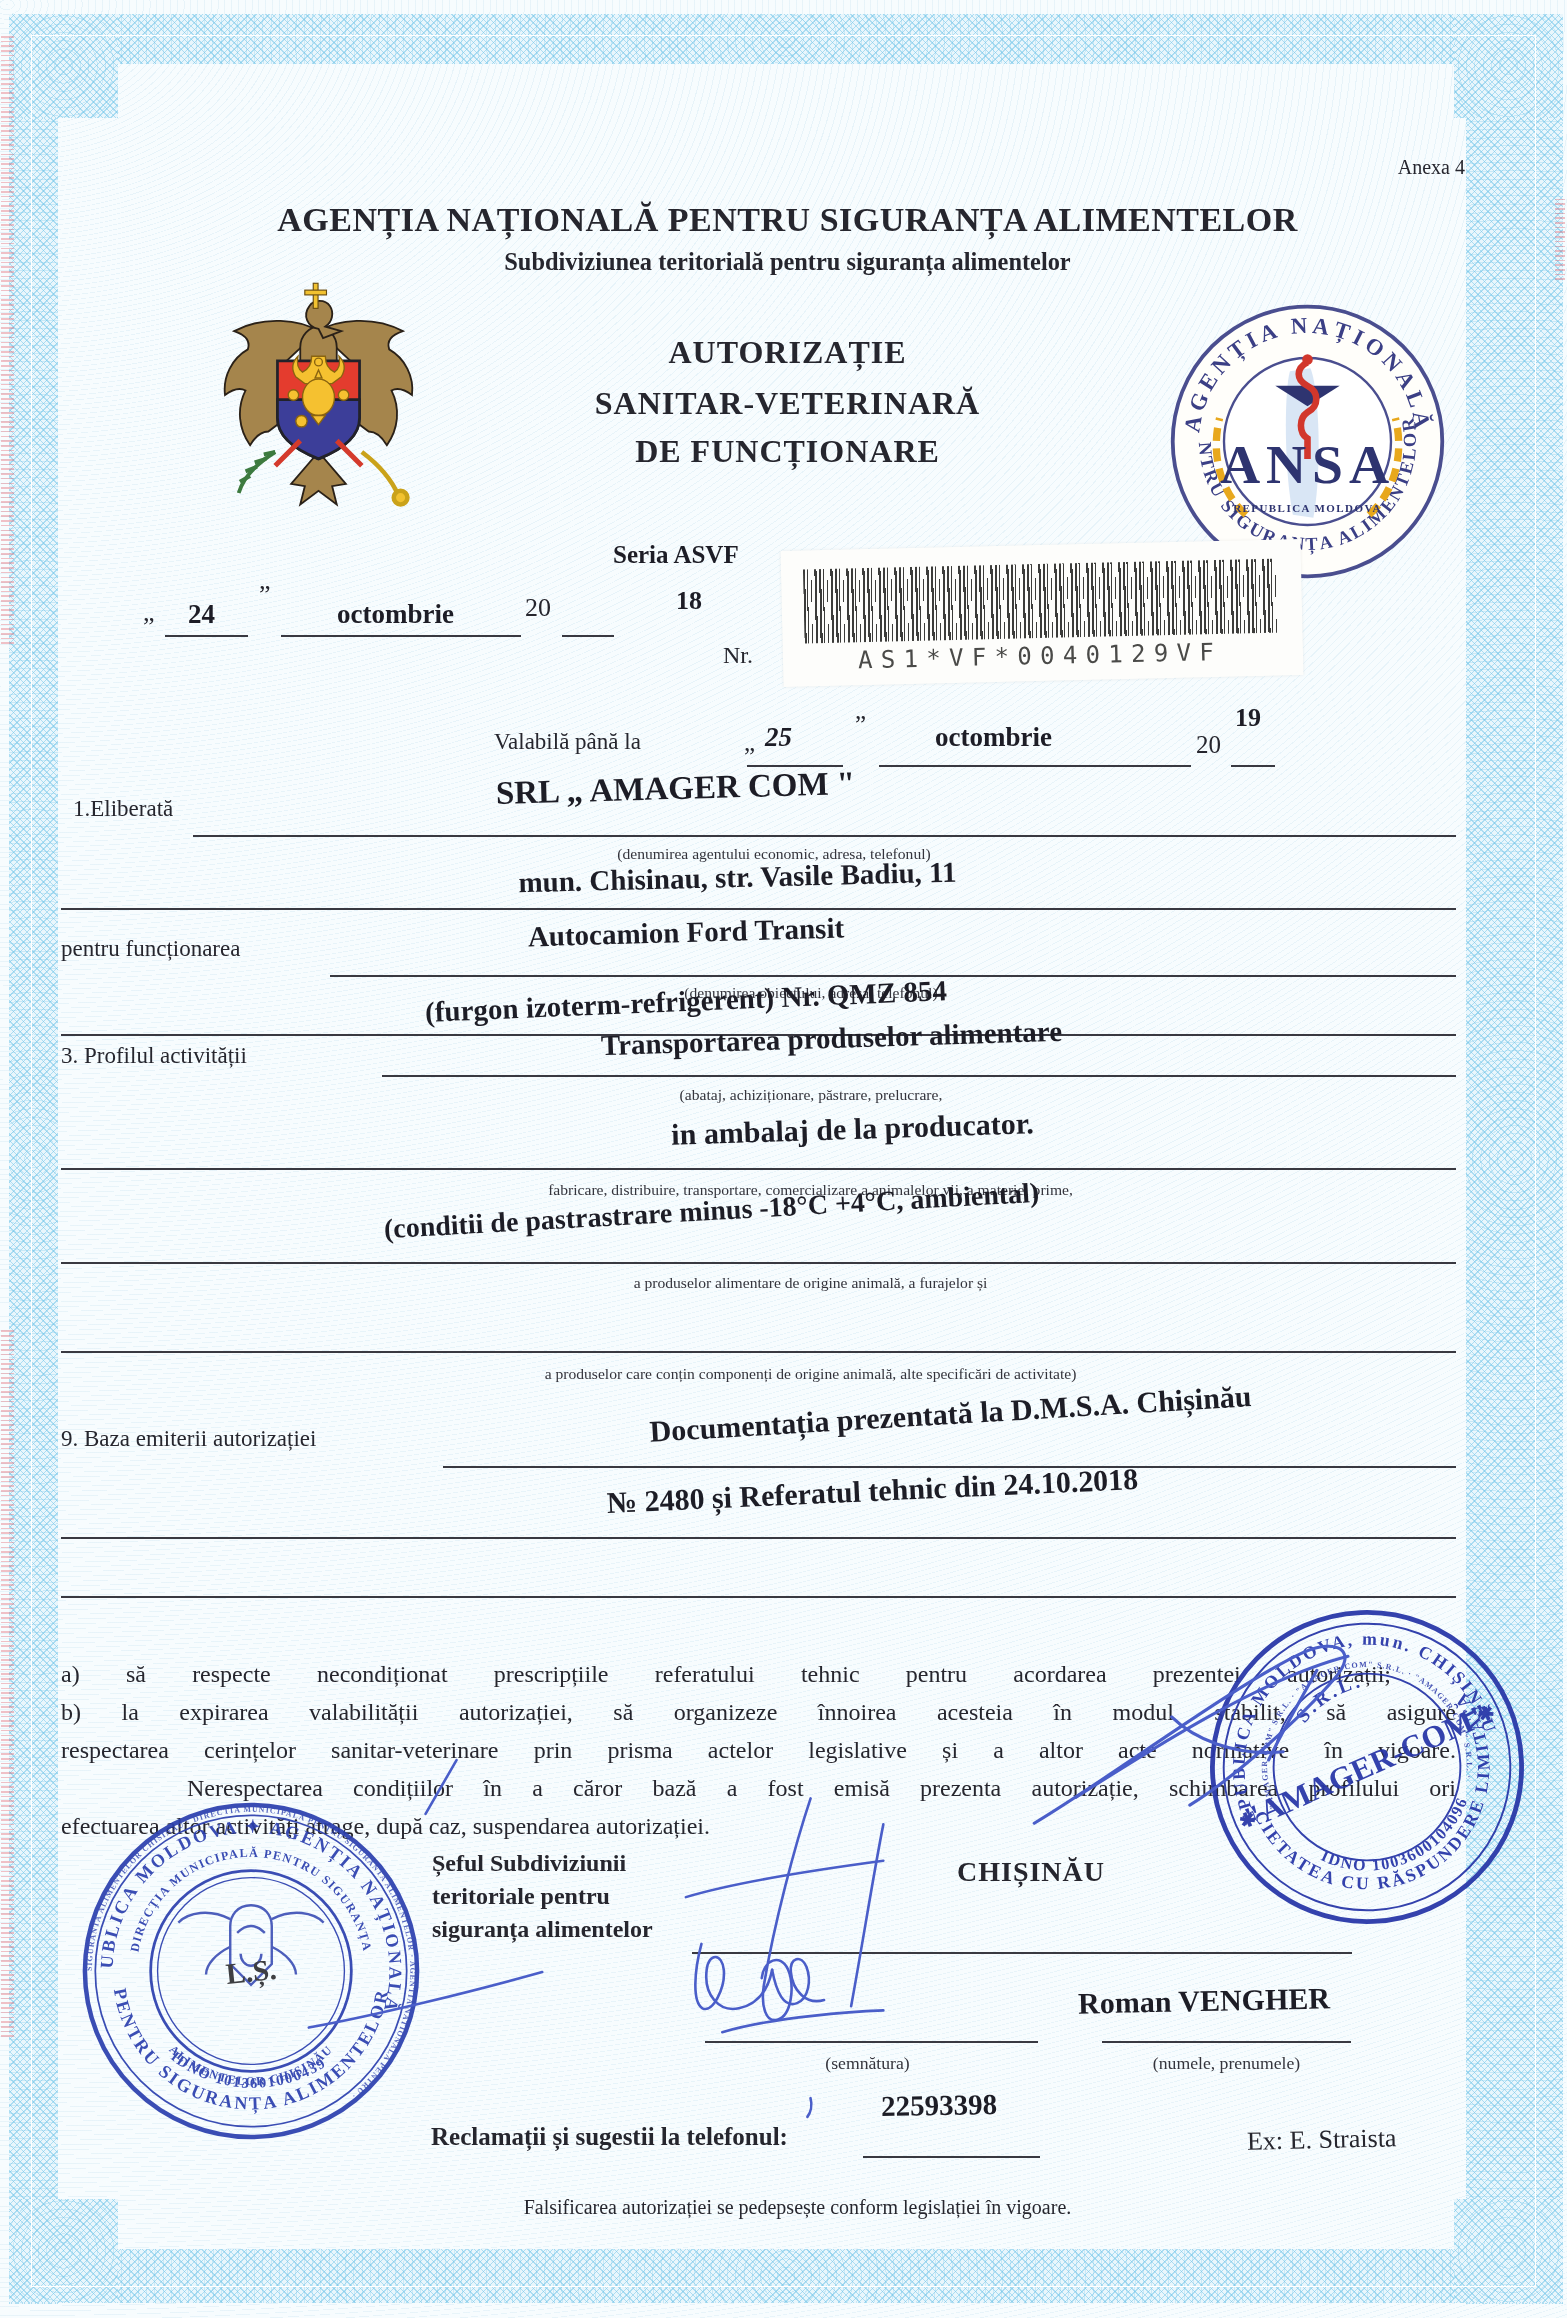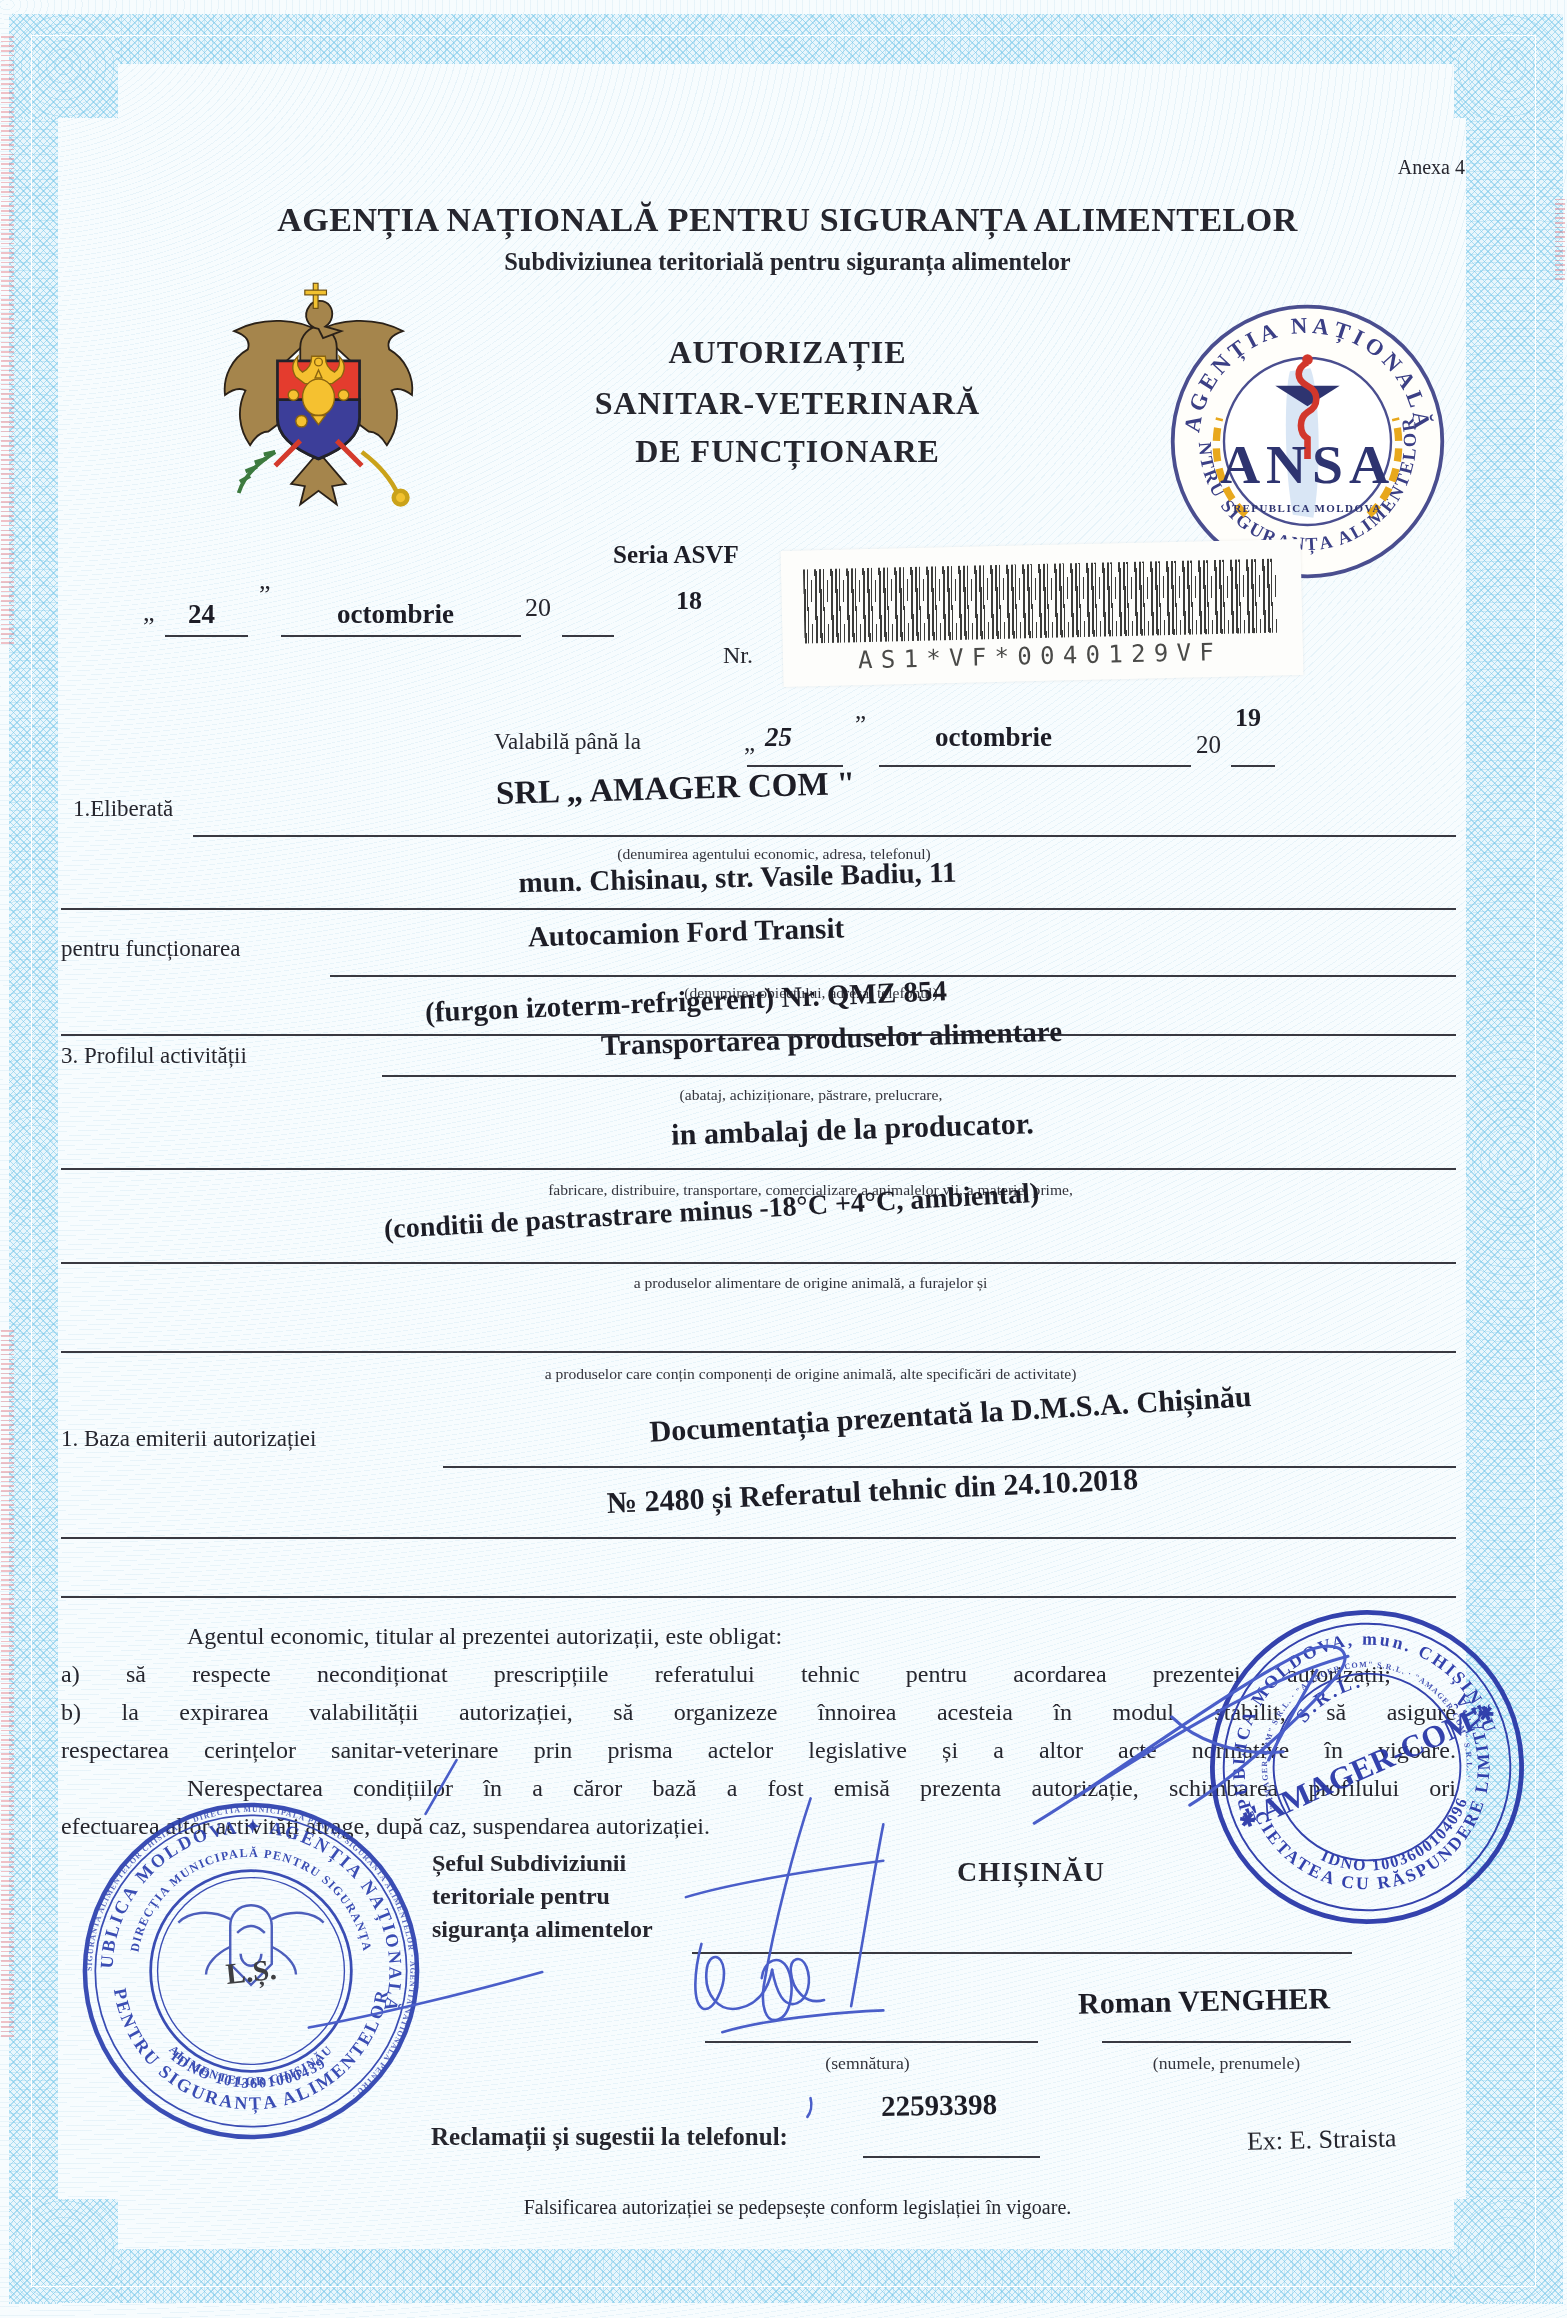--- a/index.html
+++ b/index.html
@@ -174,27 +174,26 @@
   <div class="abs typed ctr" style="left:468px;top:1112px;width:769px;font-size:30px;transform:rotate(-1.8deg);">in ambalaj de la producator.</div>
   <div class="line abs" style="left:61px;top:1168px;width:1395px;"></div>
   <div class="abs cap ctr" style="left:317px;top:1181px;width:987px;">fabricare, distribuire, transportare, comercializare a animalelor vii, a materiei prime,</div>
   <div class="abs typed ctr" style="left:218px;top:1195px;width:987px;font-size:28px;transform:rotate(-3.2deg);">(conditii de pastrastrare minus -18°C +4°C, ambiental)</div>
   <div class="line abs" style="left:61px;top:1262px;width:1395px;"></div>
   <div class="abs cap ctr" style="left:421px;top:1274px;width:779px;">a produselor alimentare de origine animală, a furajelor și</div>
   <div class="line abs" style="left:61px;top:1351px;width:1395px;"></div>
   <div class="abs cap ctr" style="left:369px;top:1365px;width:883px;">a produselor care conțin componenți de origine animală, alte specificări de activitate)</div>
 
   <div class="abs typed ctr" style="left:509px;top:1397px;width:883px;font-size:30px;transform:rotate(-3.4deg);">Documentația prezentată la D.M.S.A. Chișinău</div>
-  <div class="abs lbl" style="left:61px;top:1426px;">1. Baza emiterii autorizației</div>
+  <div class="abs lbl" style="left:61px;top:1426px;">9. Baza emiterii autorizației</div>
   <div class="line abs" style="left:443px;top:1466px;width:1013px;"></div>
   <div class="abs typed ctr" style="left:457px;top:1474px;width:831px;font-size:30px;transform:rotate(-2.6deg);">№ 2480 și Referatul tehnic din 24.10.2018</div>
   <div class="line abs" style="left:61px;top:1537px;width:1395px;"></div>
   <div class="line abs" style="left:61px;top:1596px;width:1395px;"></div>
 
-  <div class="abs par" style="left:187px;top:1623px;">Agentul economic, titular al prezentei autorizații, este obligat:</div>
   <div class="abs parw just" style="left:61px;top:1661px;width:1330px;">a) să respecte necondiționat prescripțiile referatului tehnic pentru acordarea prezentei autorizații;</div>
   <div class="abs parw just" style="left:61px;top:1699px;width:1395px;">b) la expirarea valabilității autorizației, să organizeze înnoirea acesteia în modul stabilit, să asigure</div>
   <div class="abs parw just" style="left:61px;top:1737px;width:1395px;">respectarea cerințelor sanitar-veterinare prin prisma actelor legislative și a altor acte normative în vigoare.</div>
   <div class="abs parw just" style="left:187px;top:1775px;width:1269px;">Nerespectarea condițiilor în a căror bază a fost emisă prezenta autorizație, schimbarea profilului ori</div>
   <div class="abs par" style="left:61px;top:1813px;">efectuarea altor activități atrage, după caz, suspendarea autorizației.</div>
 
   <div class="abs" style="left:432px;top:1850px;font-size:24px;font-weight:700;">Șeful Subdiviziunii</div>
   <div class="abs" style="left:432px;top:1883px;font-size:24px;font-weight:700;">teritoriale pentru</div>
   <div class="abs" style="left:432px;top:1916px;font-size:24px;font-weight:700;text-align:center;">siguranța alimentelor</div>
 

